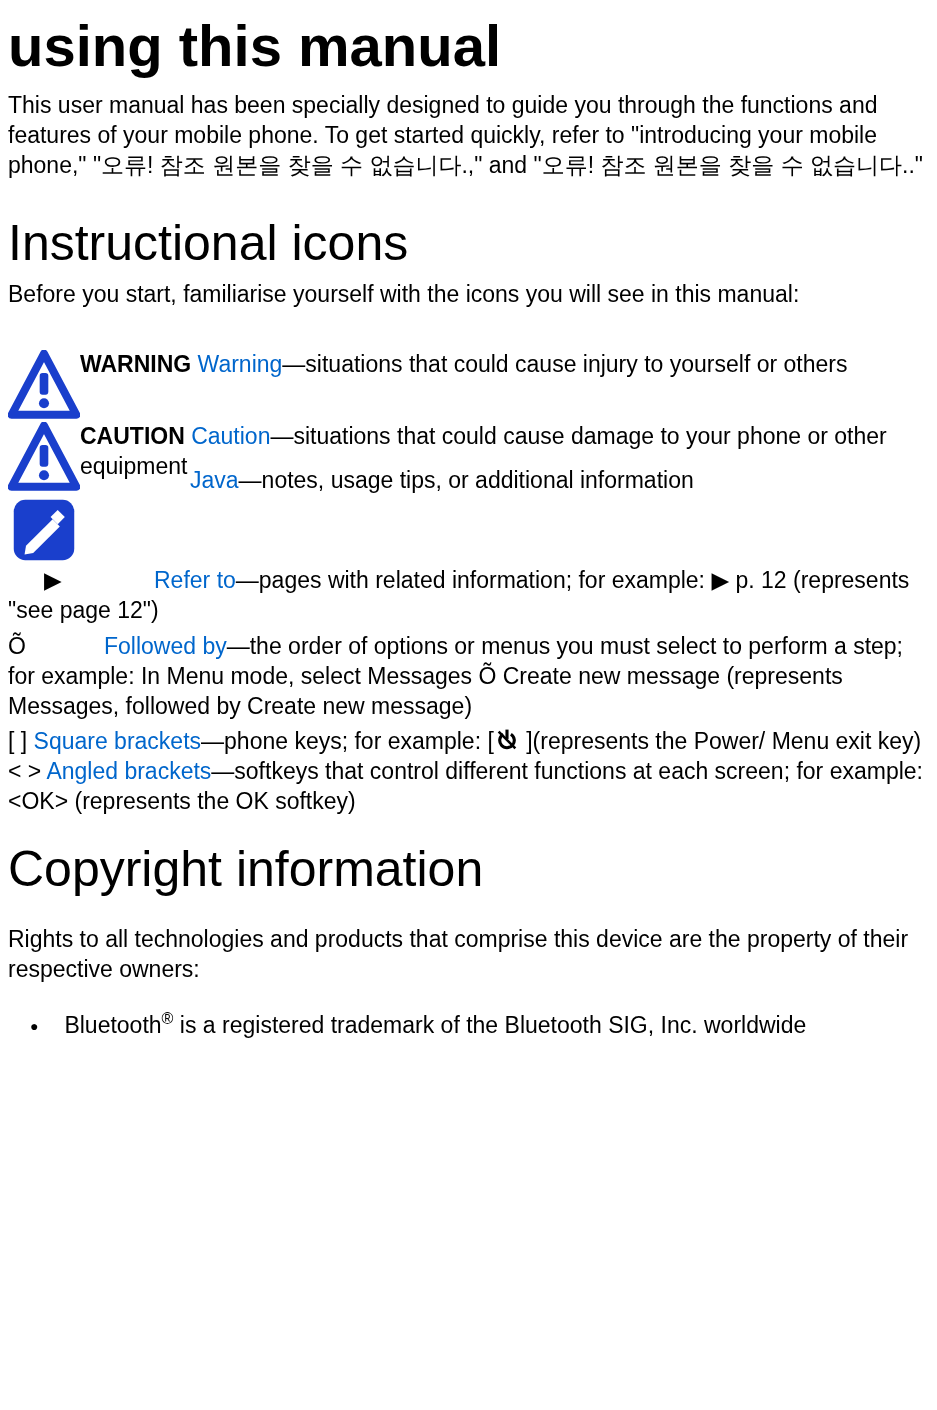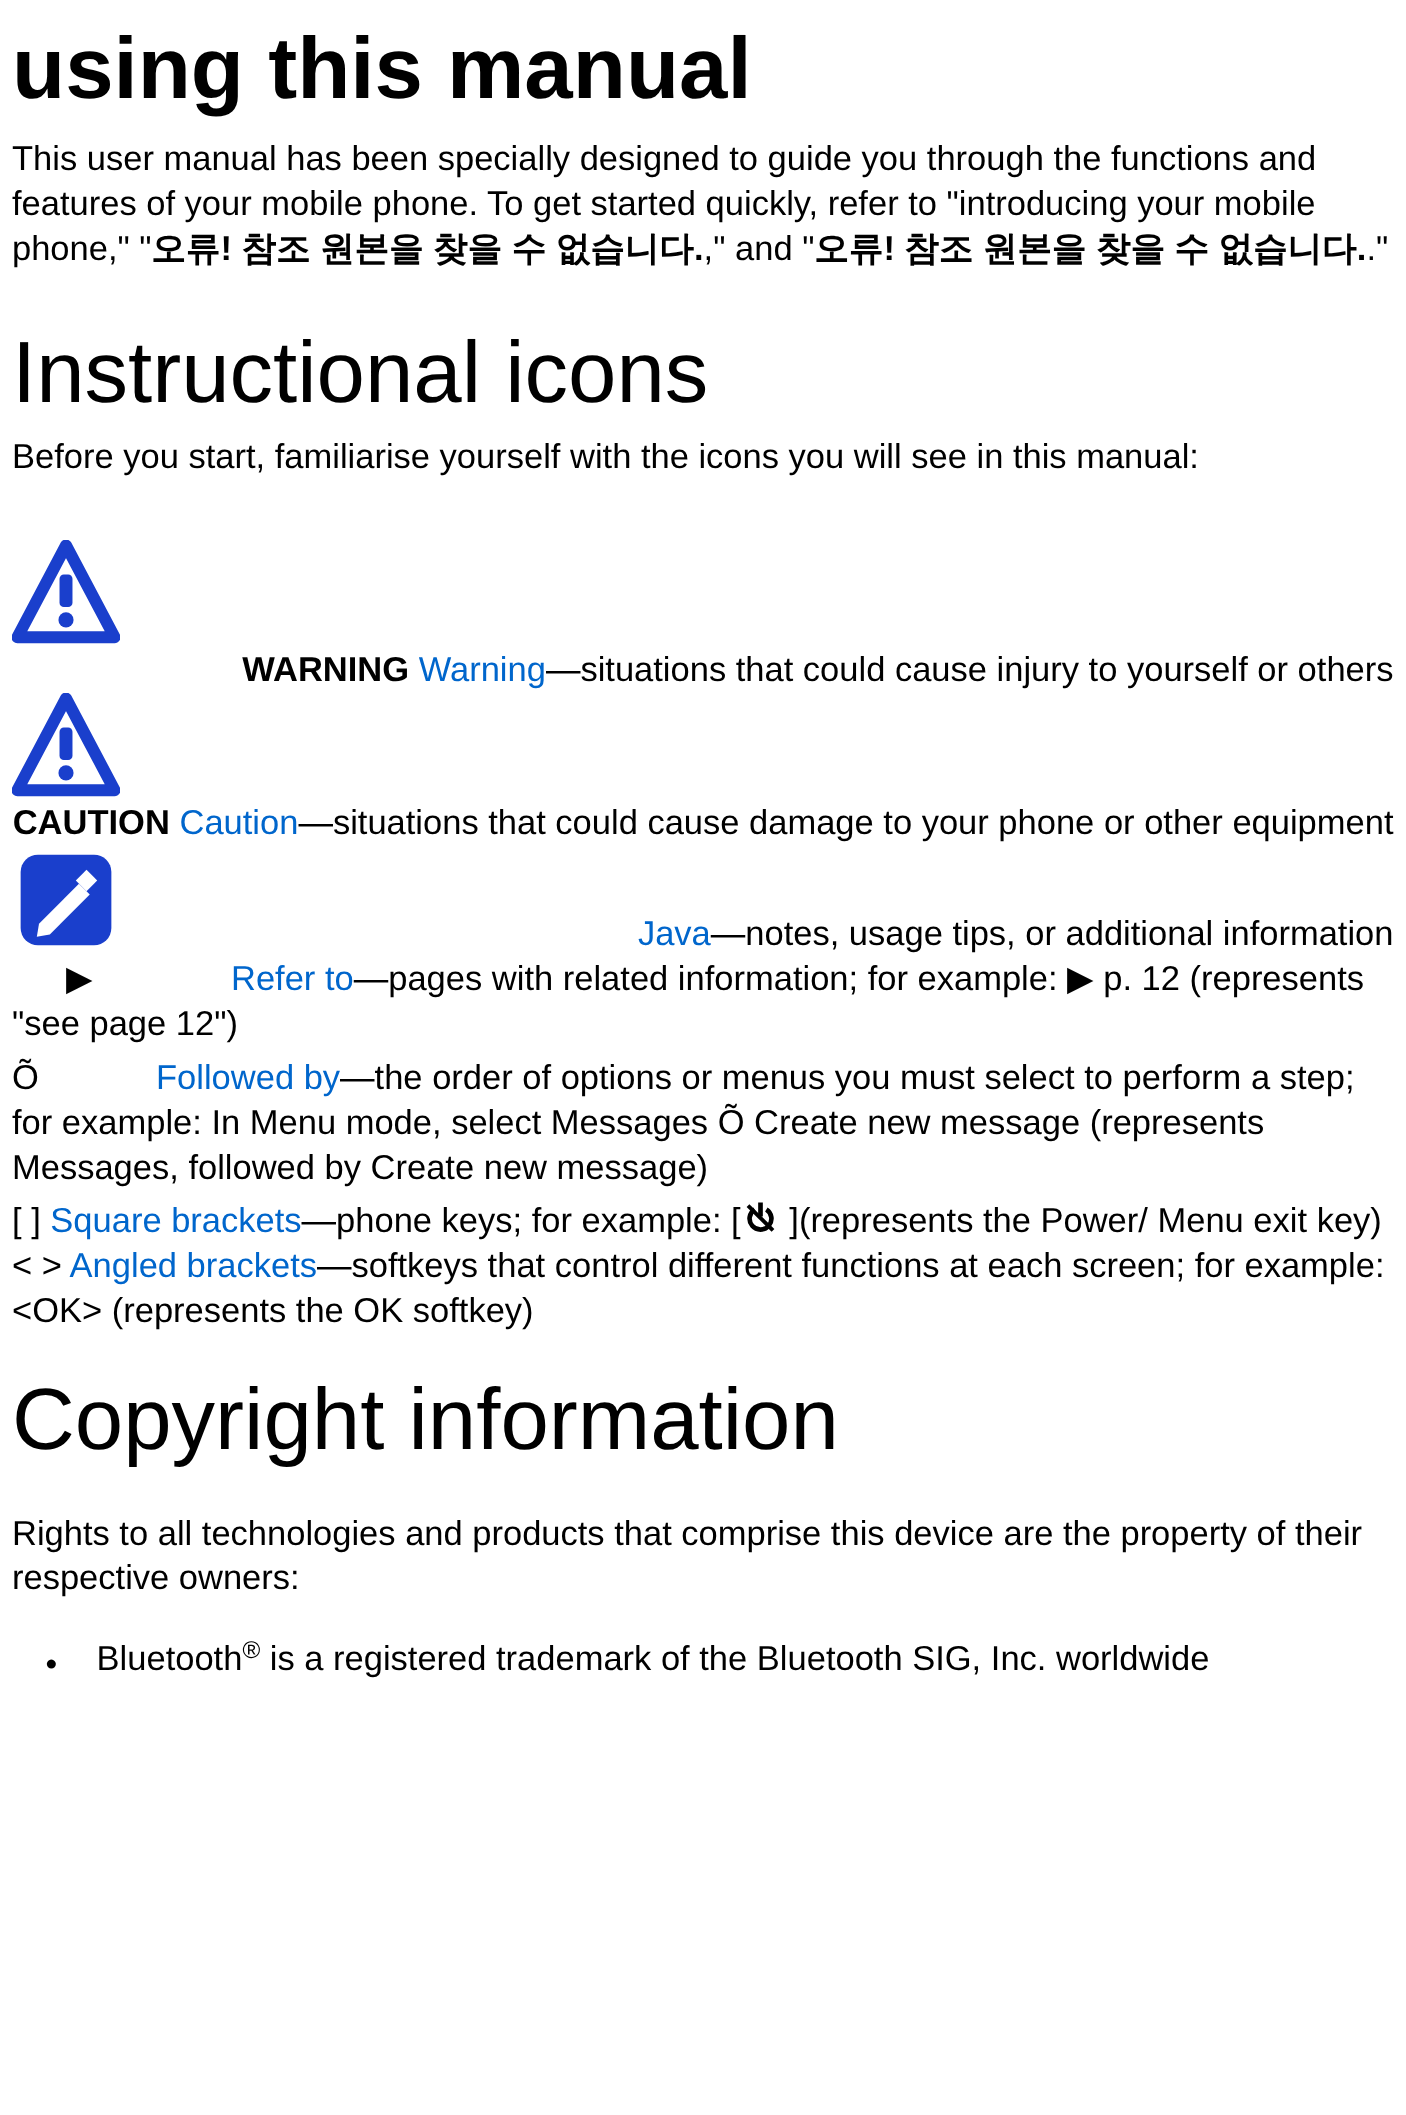--- a/index.html
+++ b/index.html
@@ -13,37 +13,36 @@
   }
   .title {
     font-size: 58px;
     font-weight: bold;
     margin: 0 0 8px 0;
   }
   .intro {
     margin: 0 0 30px 0;
   }
   .korean-bold {
-    font-weight: bold;
+    font-weight: normal;
   }
   .section-title {
-    font-size: 58px;
+    font-size: 50px;
     font-weight: normal;
     margin: 20px 0 4px 0;
   }
   .section-intro {
     margin: 0 0 40px 0;
   }
   .icon-row {
     display: block;
   }
   .icon-row.stacked {
     display: flex;
-    flex-direction: column;
-    text-align: right;
+    flex-direction: row;
   }
   .link-style {
     color: #0066cc;
   }
   .bold-label {
     font-weight: bold;
   }
   .warning-svg, .caution-svg, .note-svg {
     display: block;
     width: 72px;

